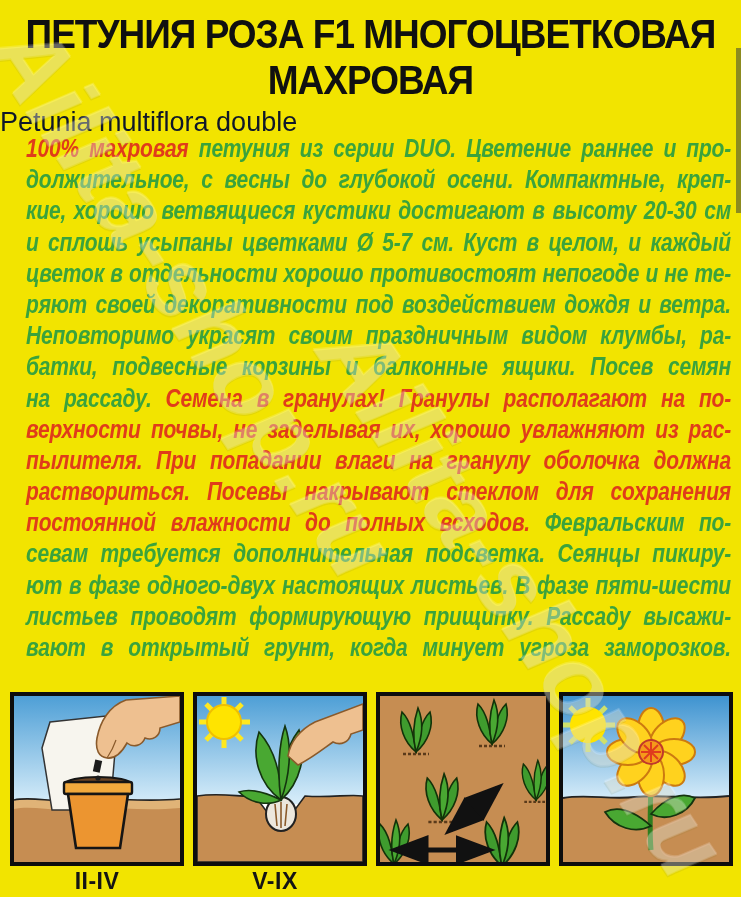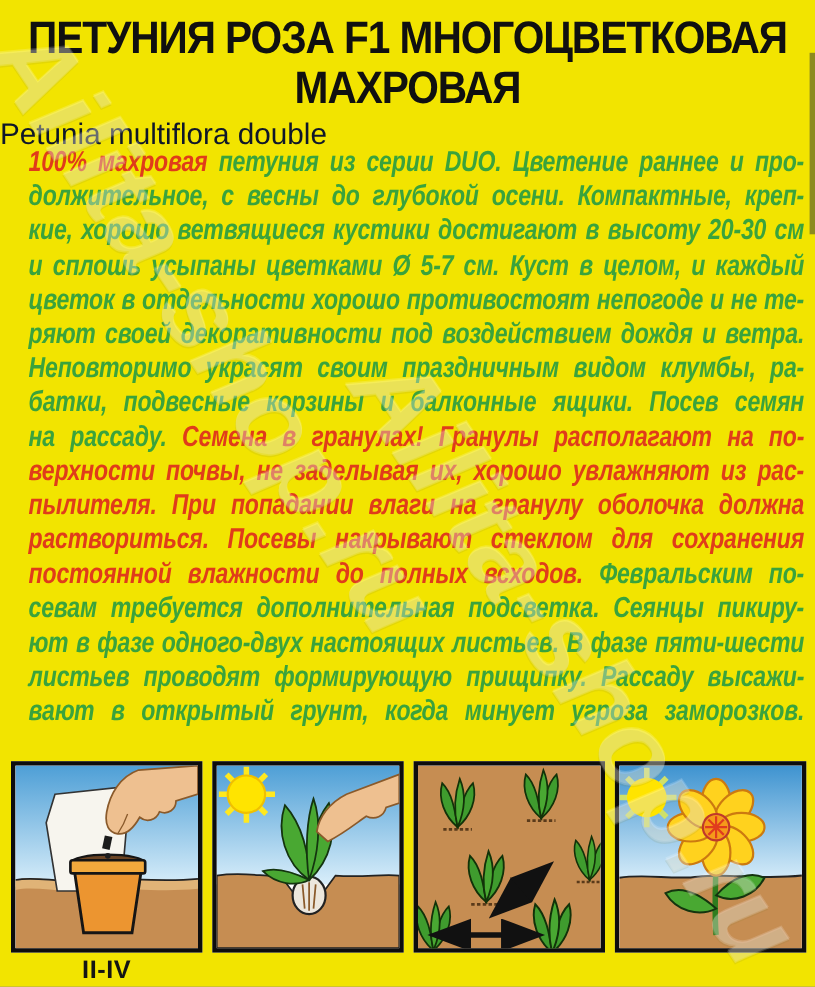--- a/index.html
+++ b/index.html
@@ -217,15 +217,16 @@
             <line x1="78" y1="56" x2="98" y2="56"></line>
           <line x1="81" y1="49" x2="95" y2="63"></line>
             <line x1="95" y1="49" x2="81" y2="63"></line>
         </g>
       </svg>
     </div>
   </div>
 
   <div class="labels">
     <div class="plabel">II-IV</div>
+    <div class="plabel">V-IX</div>
   </div>
 
 </div>
 
 </body></html>

